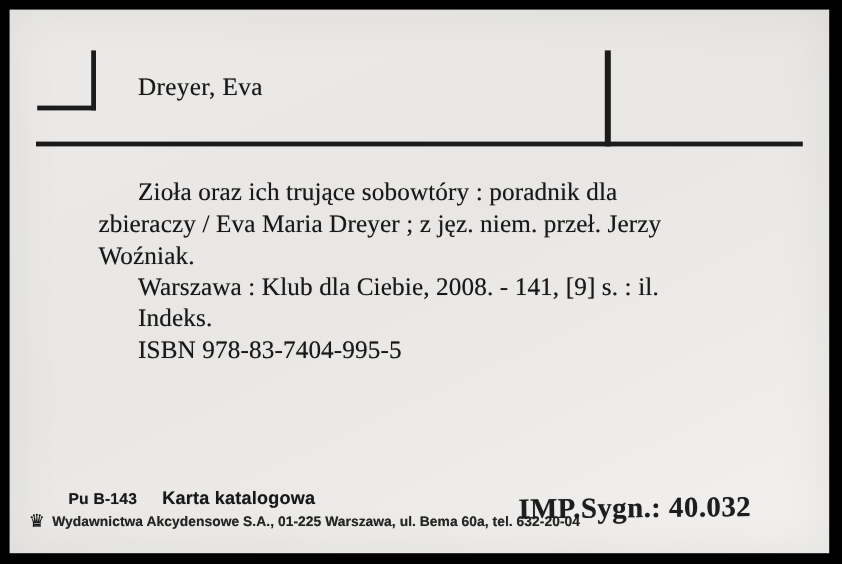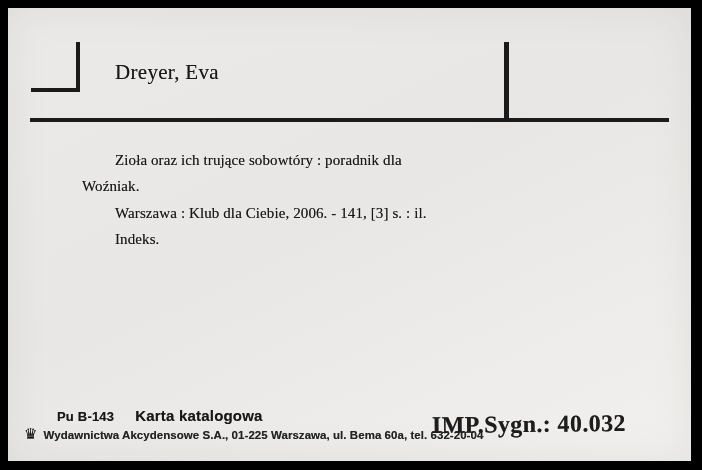--- a/index.html
+++ b/index.html
@@ -59,21 +59,21 @@
     top: 109.5px;
     width: 639px;
     height: 4.5px;
     background: #1b1b1b;
   }
   .body-block {
     position: absolute;
     left: 74px;
     top: 139px;
     width: 580px;
-    font-size: 15px;
+    font-size: 21px;
     line-height: 26.3px;
     letter-spacing: 0.1px;
   }
   .body-line {
     white-space: nowrap;
   }
   .indent {
     padding-left: 33px;
   }
   
@@ -135,23 +135,25 @@
   <div class="corner-mark"></div>
 
   <div class="heading">Dreyer, Eva</div>
 
   <div class="tick"></div>
 
   <div class="rule"></div>
 
   <div class="body-block">
     <div class="body-line indent">Zioła oraz ich trujące sobowtóry : poradnik dla</div>
+    <div class="body-line">zbieraczy / Eva Maria Dreyer ; z jęz. niem. przeł. Jerzy</div>
     <div class="body-line">Woźniak.</div>
-    <div class="body-line indent">Warszawa : Klub dla Ciebie, 2006. - 141, [3] s. : il.</div>
+    <div class="body-line indent">Warszawa : Klub dla Ciebie, 2008. - 141, [9] s. : il.</div>
     <div class="body-line indent">Indeks.</div>
+    <div class="body-line indent">ISBN 978-83-7404-995-5</div>
   </div>
 
   <div class="form-line">
     <span class="form-code">Pu B-143</span><span class="form-title">Karta katalogowa</span>
   </div>
 
   <div class="pub-line">
     <span class="logo-glyph">♛</span>
     <span>Wydawnictwa Akcydensowe S.A., 01-225 Warszawa, ul. Bema 60a, tel. 632-20-04</span>
   </div>

